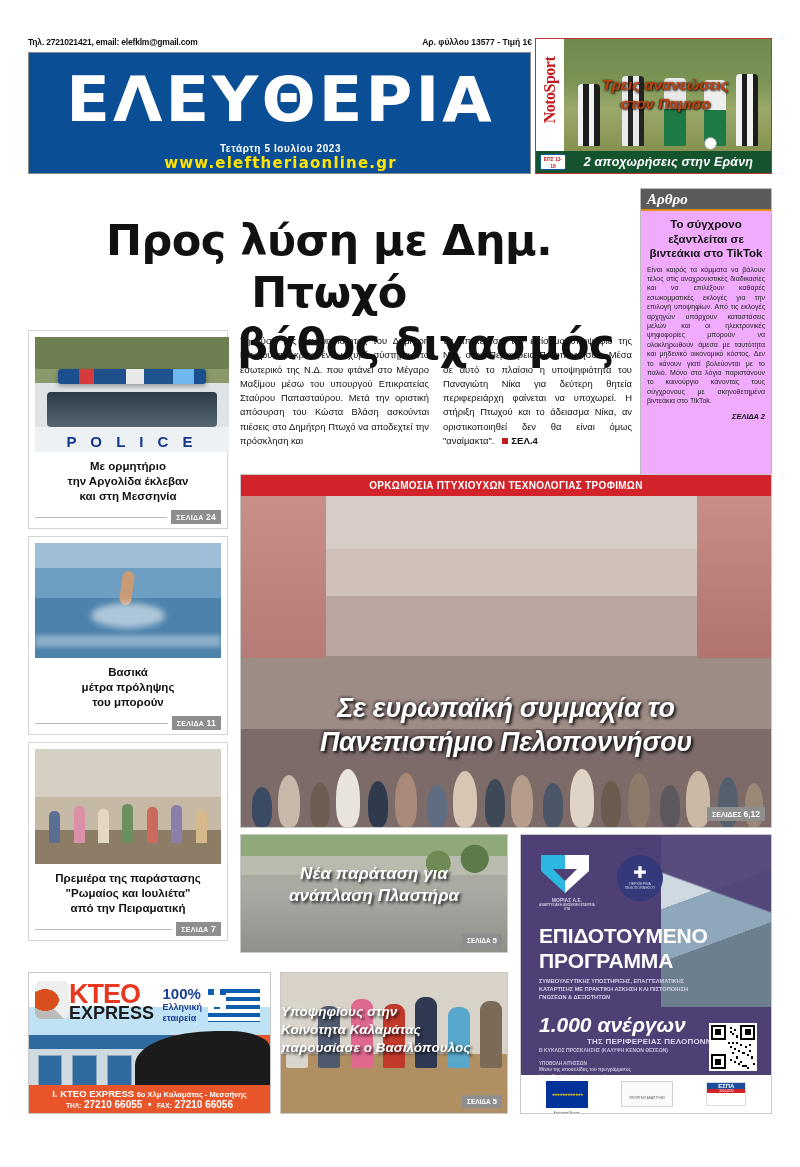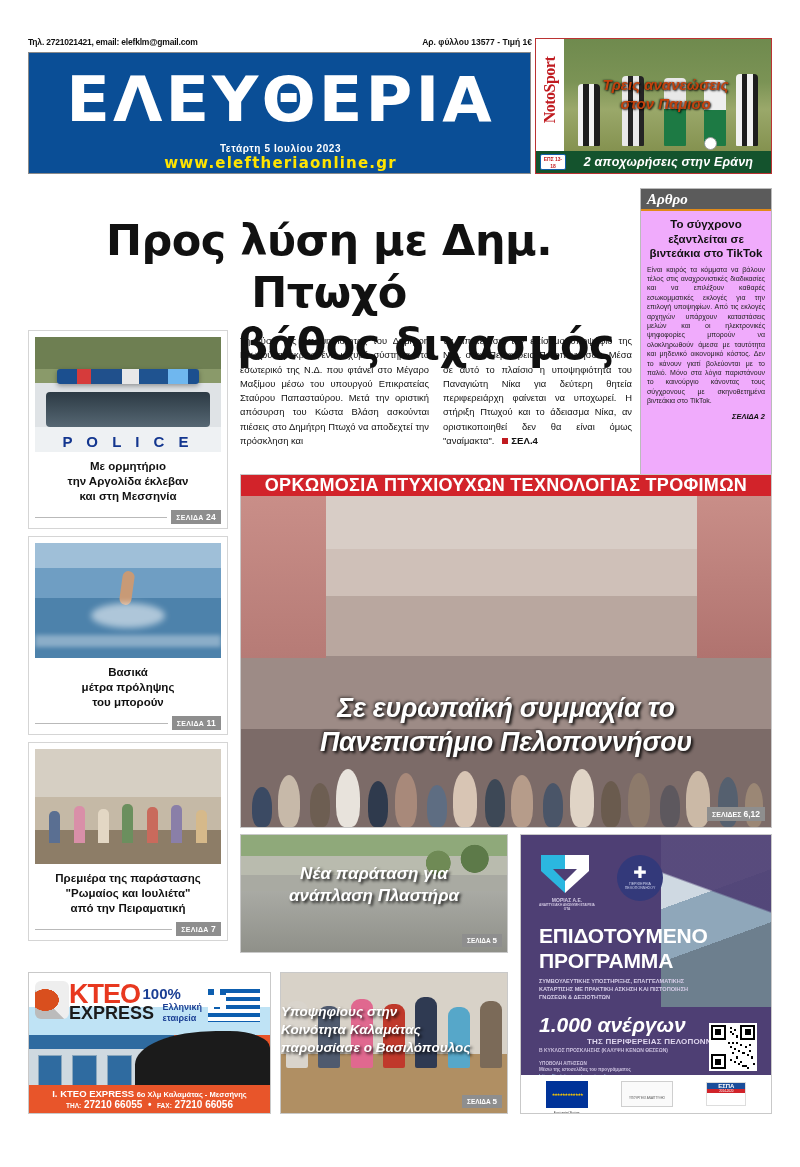--- a/index.html
+++ b/index.html
@@ -58,38 +58,38 @@
   .rail{position:absolute;left:28px;top:330px;width:200px;}
   .rail-card{border:1px solid #d5d5d5;background:#fff;padding:6px 6px 4px;box-sizing:border-box;margin-bottom:7px;}
   .rail-photo{width:100%;height:115px;overflow:hidden;position:relative;}
   .rail-cap{text-align:center;font-size:11.5px;font-weight:bold;line-height:15px;padding:7px 2px 6px;color:#111;}
   .rail-foot{display:flex;align-items:center;gap:4px;}
   .rail-foot .rule{flex:1;height:1px;background:#b9b9b9;}
   .pagebadge{background:#8e8e8e;color:#fff;font-size:7px;font-weight:bold;padding:2px 5px;letter-spacing:0.3px;white-space:nowrap;}
   .pagebadge b{font-size:8.5px;}
 
   
-  .ph-police{background:linear-gradient(180deg,#6e7f52 0 28%,#8a9a6a 28% 40%,#dfe3e6 40% 100%);}
+  .ph-police{background:linear-gradient(180deg,#6e7f52 0 28%,#8a9a6a 28% 40%,#dfe3e6 40% 100%);padding-left:8px;}
   .ph-police .lightbar{position:absolute;left:12%;top:28%;width:76%;height:13%;background:linear-gradient(90deg,#1b4f8f 0 14%,#d63b3b 14% 24%,#20508c 24% 46%,#e8e8e8 46% 58%,#1f5390 58% 78%,#6fb7ef 78% 92%,#1b4f8f 92% 100%);border-radius:3px;box-shadow:0 2px 5px rgba(0,0,0,.35);}
   .ph-police .windshield{position:absolute;left:6%;top:48%;width:88%;height:30%;background:linear-gradient(180deg,#2c3a44,#566773);border-radius:4px;}
   .ph-police .hood{position:absolute;left:0;bottom:0;width:100%;height:22%;background:#eef1f3;}
   .ph-police .ptext{position:absolute;left:0;bottom:2%;width:100%;text-align:center;color:#13368f;font-weight:bold;font-size:15px;letter-spacing:5px;}
 
   .ph-sea{background:linear-gradient(180deg,#9fbfd8 0 22%,#6f9ec3 22% 48%,#4d82ab 48% 100%);}
   .ph-sea .hand{position:absolute;left:46%;top:24%;width:12px;height:34px;background:#c89a76;border-radius:6px;transform:rotate(8deg);}
   .ph-sea .splash{position:absolute;left:30%;top:52%;width:40%;height:22%;background:rgba(255,255,255,.55);border-radius:50%;filter:blur(3px);}
   .ph-sea .wave{position:absolute;left:0;bottom:10%;width:100%;height:10%;background:rgba(255,255,255,.35);filter:blur(2px);}
 
   .ph-theatre{background:linear-gradient(180deg,#d6cfc3 0 42%,#c5b9a6 42% 70%,#8d7d67 70% 100%);}
   .ph-theatre .row{position:absolute;left:4%;bottom:18%;width:92%;height:54%;display:flex;justify-content:space-around;align-items:flex-end;}
   .ph-theatre .row i{display:block;width:11px;border-radius:5px 5px 0 0;}
 
   
   .mainphoto{position:absolute;left:240px;top:474px;width:532px;height:354px;border:1px solid #c9c9c9;box-sizing:border-box;overflow:hidden;background:#cbbdb4;}
-  .mp-banner{position:absolute;left:0;top:0;width:100%;height:21px;background:#d2232a;color:#fff;text-align:center;font-size:18px;font-weight:bold;line-height:21px;letter-spacing:0.3px;z-index:3;}
+  .mp-banner{position:absolute;left:0;top:0;width:100%;height:21px;background:#d2232a;color:#fff;text-align:center;font-size:10px;font-weight:bold;line-height:21px;letter-spacing:0.3px;z-index:3;}
   .mp-scene{position:absolute;left:0;top:21px;width:100%;height:333px;
     background:linear-gradient(180deg,#d8cdc6 0 16%,#cfc0b8 16% 30%,#b9a79f 30% 48%,#9d8b86 48% 70%,#7c6b68 70% 100%);}
   .mp-wallL{position:absolute;left:0;top:21px;width:16%;height:46%;background:linear-gradient(180deg,#c98e88,#b67b76);}
   .mp-wallR{position:absolute;right:0;top:21px;width:14%;height:46%;background:linear-gradient(180deg,#c98e88,#b0736f);}
   .mp-crowd{position:absolute;left:0;bottom:0;width:100%;height:58%;}
   .mp-crowd i{position:absolute;bottom:0;border-radius:50% 50% 35% 35%;}
   .mp-cap{position:absolute;left:0;top:216px;width:100%;text-align:center;color:#fff;font-size:27px;font-weight:bold;line-height:34px;font-style:italic;letter-spacing:-0.3px;text-shadow:2px 2px 3px rgba(0,0,0,.85),-1px -1px 3px rgba(0,0,0,.55);z-index:4;}
   .mp-badge{position:absolute;right:6px;bottom:6px;background:#8e8e8e;color:#fff;font-size:7px;font-weight:bold;padding:2px 5px;z-index:4;}
   .mp-badge b{font-size:8.5px;}
 
@@ -129,21 +129,21 @@
   .espa .b{background:#1b4e9b;color:#fff;font-size:6px;font-weight:bold;text-align:center;}
   .espa .r{background:#d1232a;color:#fff;font-size:3px;text-align:center;}
 
   
   .adkteo{position:absolute;left:28px;top:972px;width:243px;height:142px;border:1px solid #c9c9c9;box-sizing:border-box;overflow:hidden;background:#e8552a;}
   .kt-sky{position:absolute;left:0;top:0;width:100%;height:62px;background:linear-gradient(180deg,#ffffff 0 55%,#bfe3f5 55% 100%);}
   .kt-word{position:absolute;left:40px;top:6px;color:#e8381f;font-size:27px;font-weight:bold;letter-spacing:-1px;}
   .kt-word2{position:absolute;left:40px;top:30px;color:#1b1b1b;font-size:18px;font-weight:bold;letter-spacing:0px;}
   .kt-swoosh{position:absolute;left:6px;top:8px;width:34px;height:38px;background:radial-gradient(ellipse at 30% 50%,#d94f1e 0 40%,transparent 41%),linear-gradient(45deg,#bbb 0 40%,#eee 41% 100%);border-radius:6px;}
   .kt-pct{position:absolute;right:68px;top:12px;color:#1b3f94;font-size:15px;font-weight:bold;}
-  .kt-pct small{display:block;font-size:9px;line-height:11px;font-weight:bold;margin-left:20px;}
+  .kt-pct small{display:block;font-size:9px;line-height:11px;font-weight:bold;}
   .kt-flag{position:absolute;right:10px;top:16px;width:52px;height:33px;background:repeating-linear-gradient(180deg,#0d5eaf 0 4px,#fff 4px 8px);}
   .kt-flag::after{content:"";position:absolute;left:0;top:0;width:18px;height:18px;background:#0d5eaf;}
   .kt-flag::before{content:"";position:absolute;left:6px;top:0px;width:6px;height:18px;background:#fff;z-index:2;box-shadow:-6px 6px 0 0 #fff, 6px 6px 0 0 #fff;}
   .kt-build{position:absolute;left:0;top:62px;width:60%;height:52px;background:linear-gradient(180deg,#2f6ba0 0 26%,#cfd9e0 26% 100%);}
   .kt-build i{position:absolute;bottom:0;width:17%;height:62%;background:#2f6ba0;border:1px solid #8aa7bd;box-sizing:border-box;}
   .kt-car{position:absolute;right:0;top:58px;width:56%;height:56px;background:#1b1b1b;border-radius:60% 30% 0 0;}
   .kt-foot{position:absolute;left:0;bottom:0;width:100%;height:28px;background:#e8552a;color:#fff;text-align:center;}
   .kt-f1{font-size:9.5px;font-weight:bold;padding-top:3px;}
   .kt-f1 em{font-style:normal;font-size:7.5px;font-weight:bold;}
   .kt-f2{font-size:10px;font-weight:bold;}

